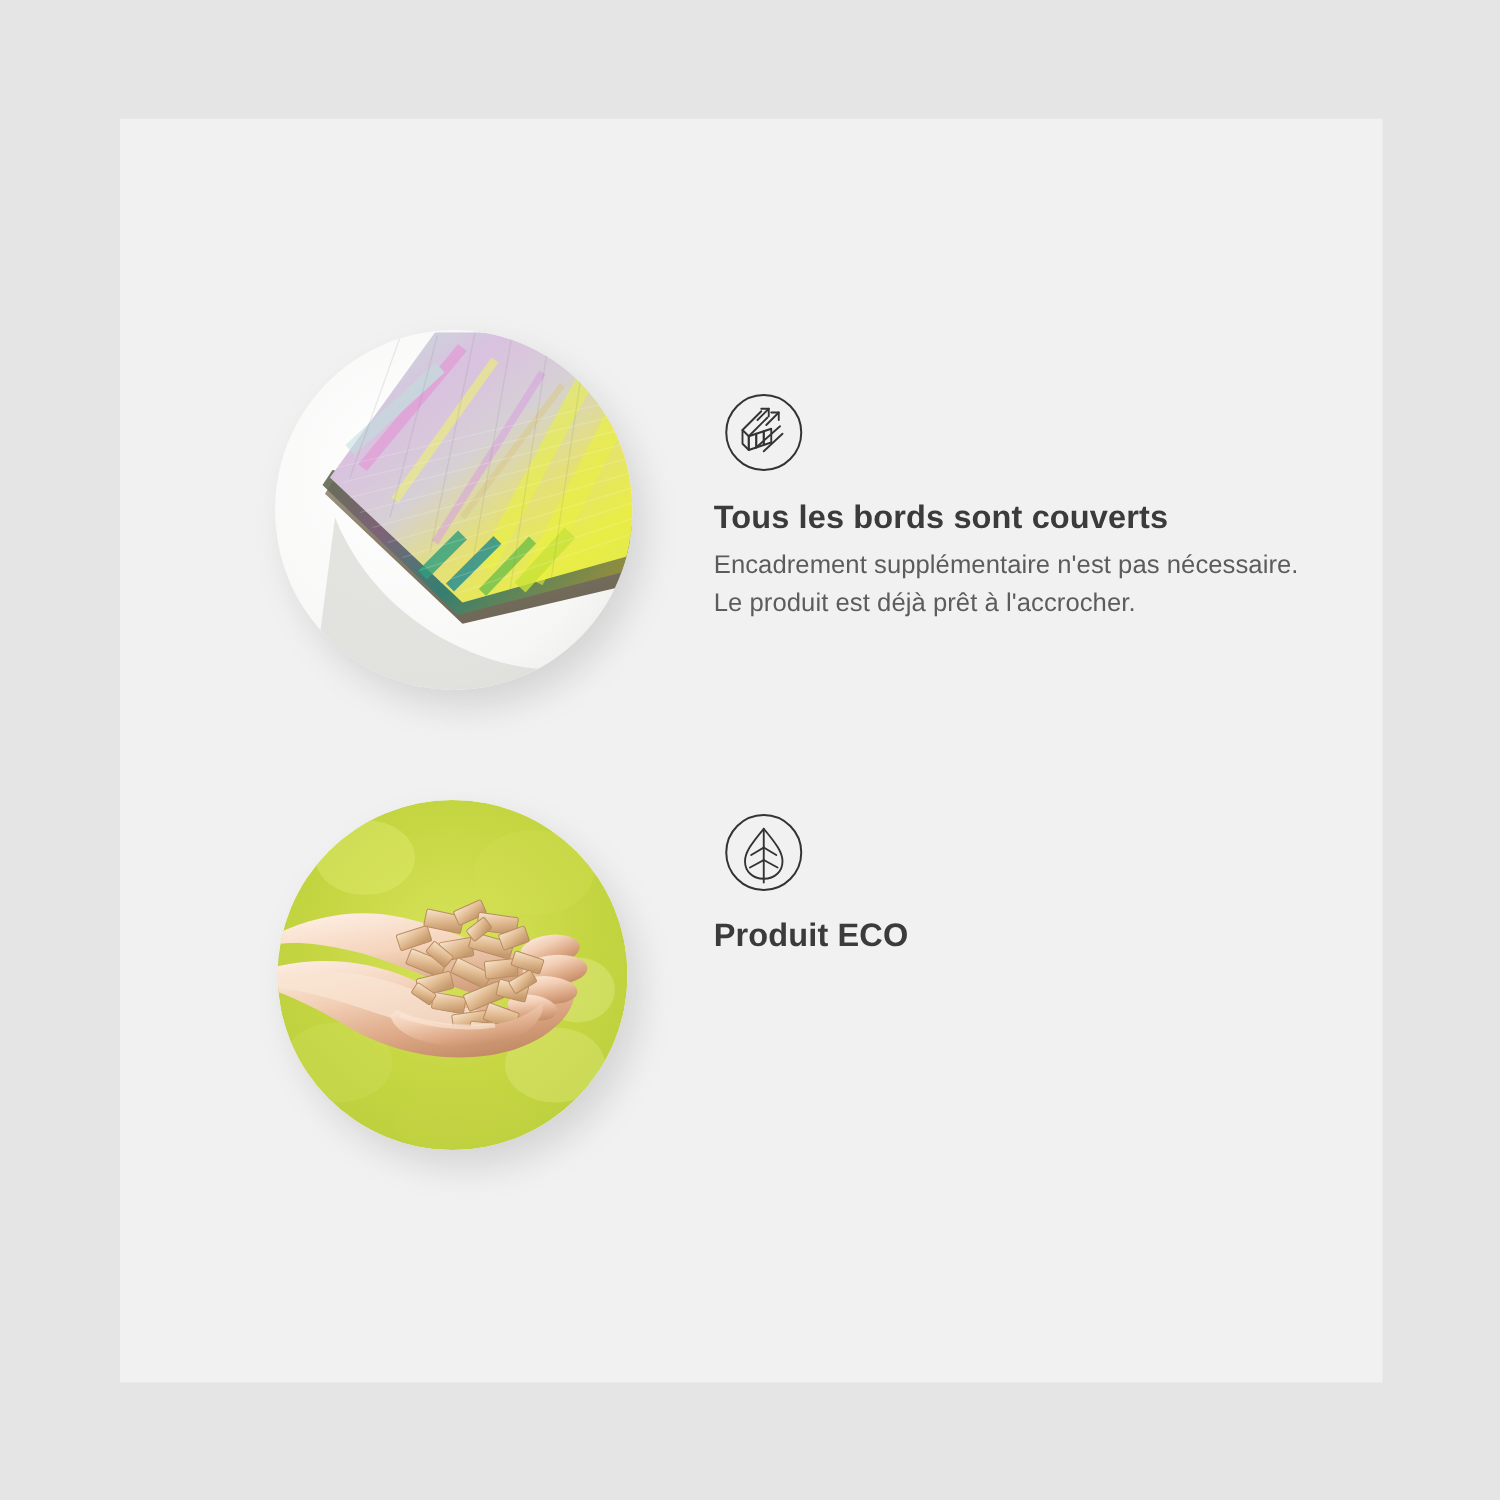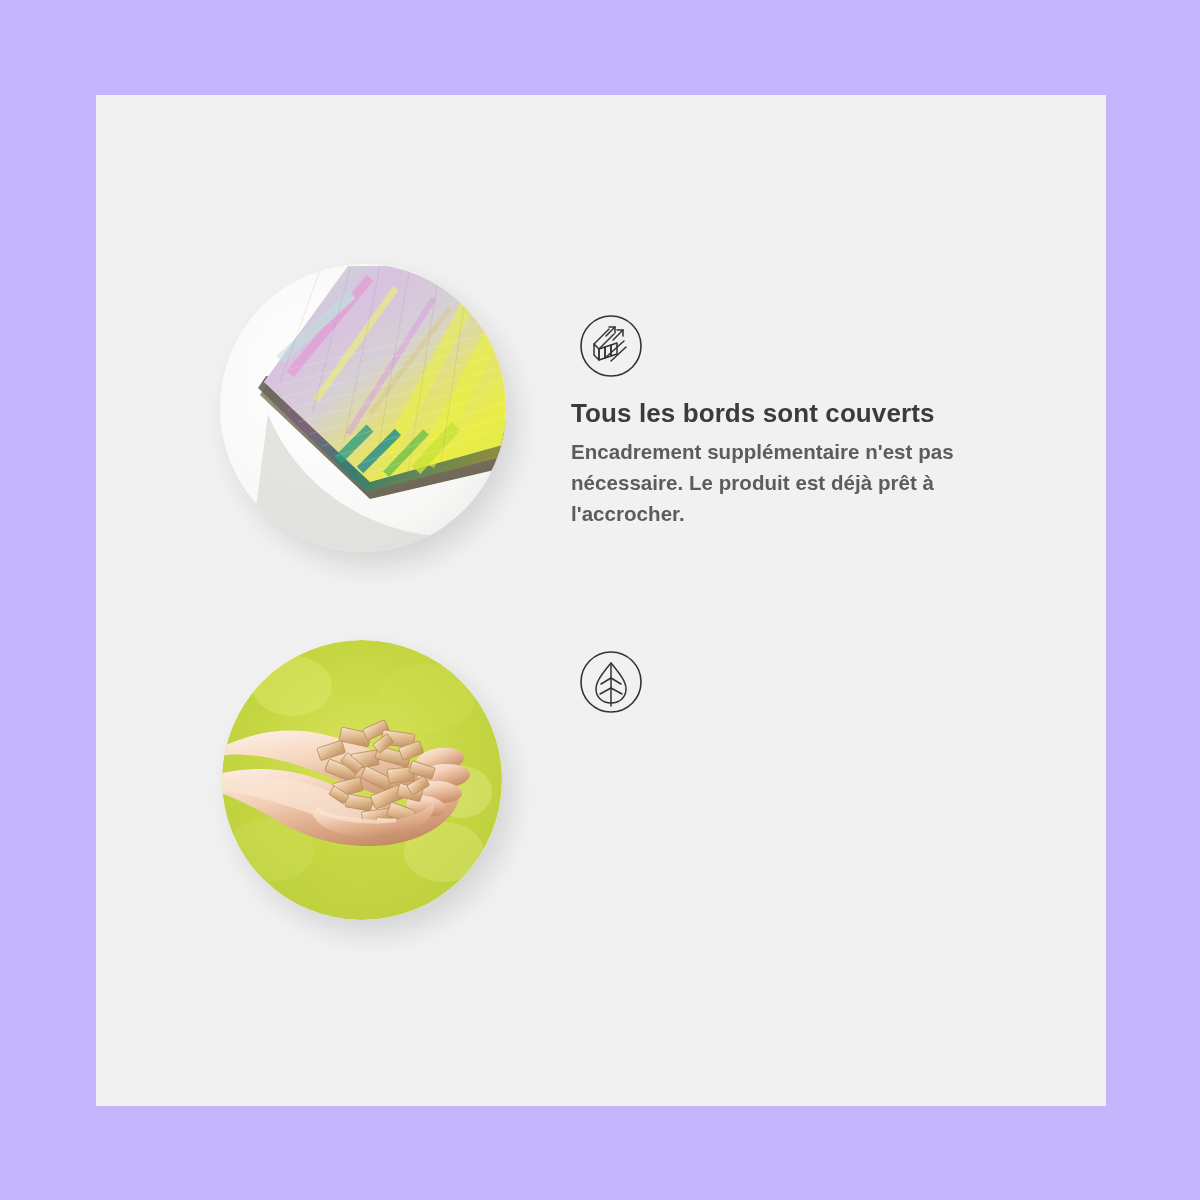--- a/index.html
+++ b/index.html
@@ -11,21 +11,21 @@
     height: 1200px;
     background: #ffffff;
     font-family: "Liberation Sans", sans-serif;
     overflow: hidden;
   }
 
   .page {
     position: relative;
     width: 1200px;
     height: 1200px;
-    background: #c4b5fd;
+    background: #e5e5e5;
   }
 
   
   .panel {
     position: absolute;
     left: 96px;
     top: 95px;
     width: 1010px;
     height: 1011px;
     background: #f1f1f1;
@@ -83,21 +83,21 @@
     margin: 0 0 6px 0;
     font-size: 26px;
     font-weight: 600;
     line-height: 34px;
     color: #3b3b3b;
     letter-spacing: 0.1px;
   }
   .feature-desc {
     margin: 0;
     font-size: 20.5px;
-    font-weight: 700;
+    font-weight: 400;
     line-height: 31px;
     color: #5c5c5c;
     letter-spacing: 0.05px;
   }
 </style>
 </head>
 <body>
 
 <div class="page">
 
@@ -332,16 +332,17 @@
           <path d="M32,13 L32,56"></path>
           <path d="M32,28 L22,34"></path>
           <path d="M32,28 L42,34"></path>
           <path d="M32,38 L21,44"></path>
           <path d="M32,38 L43,44"></path>
         </g>
       </svg>
     </div>
 
     <div class="text-col text-col-2">
+      <h2 class="feature-title">Produit ECO</h2>
     </div>
   </div>
 
 </div>
 
 </body></html>

